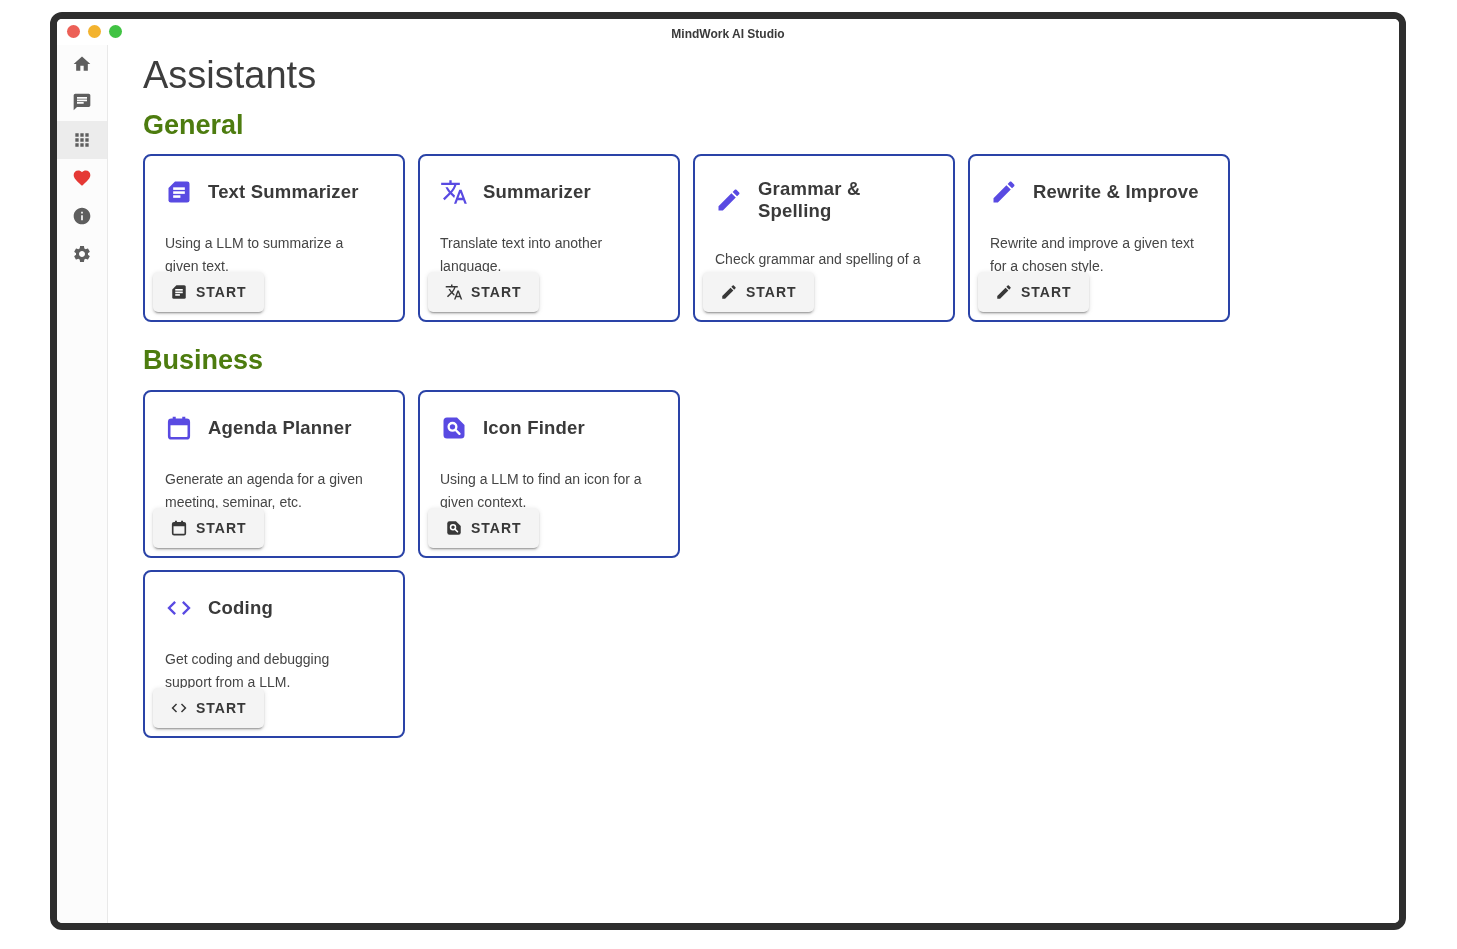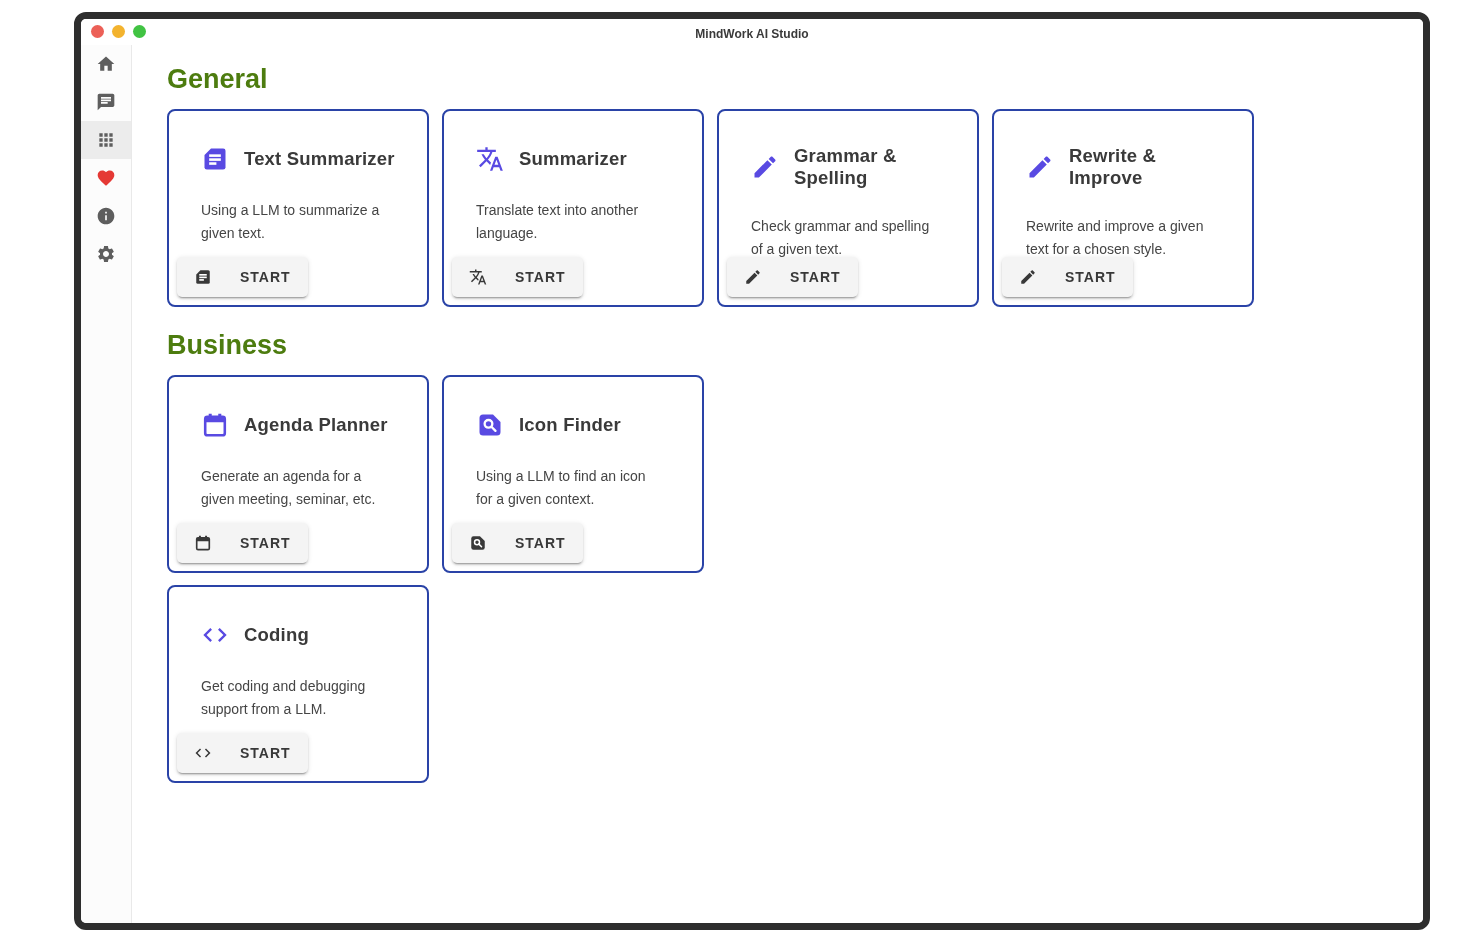--- a/index.html
+++ b/index.html
@@ -11,21 +11,21 @@
     --traffic-green:#41C343;
   }
   *{box-sizing:border-box;}
   html,body{margin:0;padding:0;}
   body{
     width:1457px;height:949px;background:#ffffff;
     font-family:"Liberation Sans",sans-serif;color:#3d3d3d;position:relative;overflow:hidden;
   }
   .window{
     position:absolute;left:50px;top:12px;width:1356px;height:918px;
-    border:7px solid #2e2e2e;border-radius:12px;background:#ffffff;overflow:hidden;margin-left:24px;
+    border:7px solid #2e2e2e;border-radius:12px;background:#ffffff;overflow:hidden;
   }
   
   .titlebar{position:relative;height:26px;background:#ffffff;}
   .traffic-lights{position:absolute;left:10px;top:6px;display:flex;gap:8px;}
   .tl{width:13px;height:13px;border-radius:50%;}
   .tl.red{background:var(--traffic-red);}
   .tl.yellow{background:var(--traffic-yellow);}
   .tl.green{background:var(--traffic-green);}
   .titlebar-title{
     position:absolute;left:0;right:0;top:0;height:26px;line-height:30px;
@@ -45,35 +45,35 @@
   .nav-item svg{width:20px;height:20px;display:block;}
   .nav-item .heart{color:var(--heart);}
   .content{flex:1;padding:8px 20px 0 35px;overflow:hidden;background:#ffffff;}
   .page-title{font-size:38px;font-weight:400;color:#3d3d3d;margin:0;line-height:1.2;}
   .section-label{font-size:27px;font-weight:700;color:#4d7c0f;margin:0;line-height:1.25;}
   .sec-general .section-label{margin-top:10px;}
   .sec-business .section-label{margin-top:22px;}
   .sec-software .section-label{margin-top:24px;}
   .cards-row{display:flex;gap:13px;margin-top:12px;}
   .card{
-    width:262px;height:198px;background:#fff;
+    width:262px;height:168px;background:#fff;
     border:2px solid var(--card-border);border-radius:8px;
-    position:relative;padding:32px;
+    position:relative;padding:20px;
   }
   .card-header{display:flex;align-items:center;gap:15px;margin-top:2px;}
   .card-icon{width:28px;height:28px;color:var(--accent);flex-shrink:0;}
   .card-icon svg{width:28px;height:28px;display:block;}
   .card-title{font-size:18.5px;font-weight:700;color:#3a3a3a;letter-spacing:.2px;}
   .card-desc{
     margin-top:26px;font-size:14px;line-height:23px;color:#454545;
     padding-right:6px;
   }
   .card-actions{position:absolute;left:8px;bottom:8px;}
   .start-btn{
-    display:inline-flex;align-items:center;gap:28px;height:40px;padding:0 17px;
+    display:inline-flex;align-items:center;gap:8px;height:40px;padding:0 17px;
     background:#f4f4f4;border:none;border-radius:5px;cursor:pointer;
     box-shadow:0 3px 1px -2px rgba(0,0,0,.2),0 2px 2px 0 rgba(0,0,0,.14),0 1px 5px 0 rgba(0,0,0,.12);
     font-family:"Liberation Sans",sans-serif;
     font-size:14px;font-weight:700;letter-spacing:1px;color:#383838;
   }
   .start-btn .btn-icon{width:18px;height:18px;color:#383838;}
   .start-btn .btn-icon svg{width:18px;height:18px;display:block;}
   .symbol-defs{position:absolute;width:0;height:0;overflow:hidden;}
 </style>
 </head>
@@ -177,20 +177,21 @@
       <div class="nav-item">
         <span>
             <svg viewBox="0 0 24 24" width="20" height="20">
               <use href="#i-gear"></use>
             </svg>
           </span>
       </div>
     </nav>
 
     <main class="content">
+      <h1 class="page-title">Assistants</h1>
 
       <section class="sec-general">
         <h2 class="section-label">General</h2>
         <div class="cards-row">
           <div class="card">
             <div class="card-header">
               <span class="card-icon">
                   <svg viewBox="0 0 24 24">
                     <use href="#i-doc"></use>
                   </svg>

